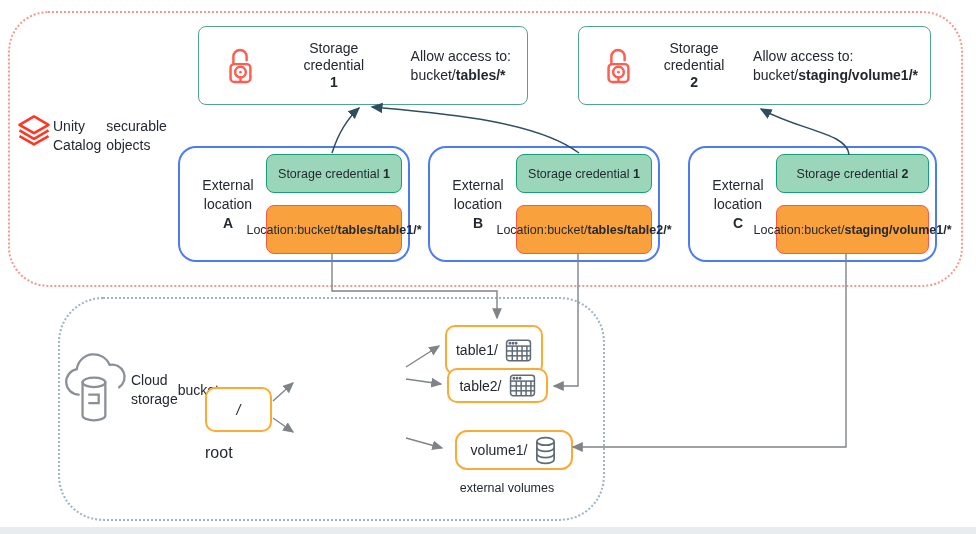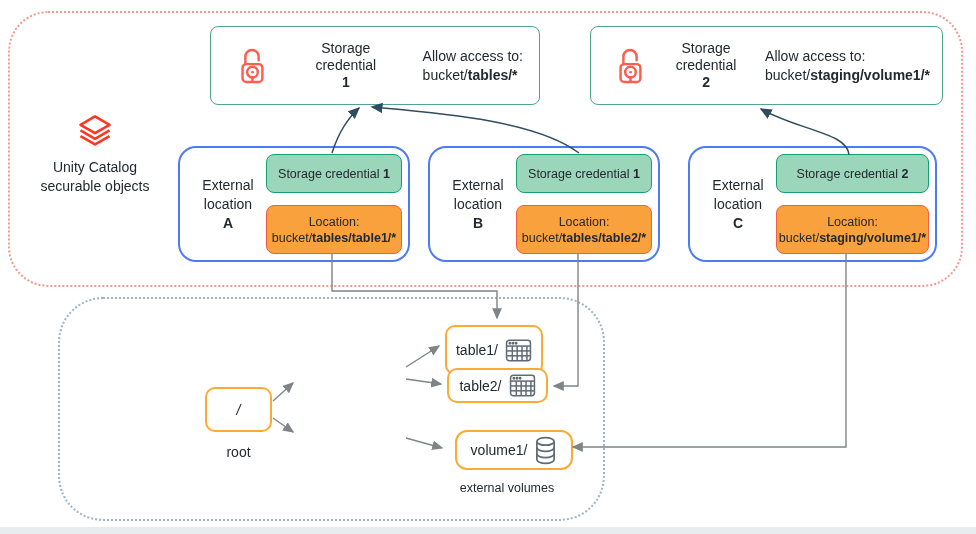--- a/index.html
+++ b/index.html
@@ -9,41 +9,41 @@
     --orange-fill:#F9A13C; --orange-border:#F55B47; --folder-border:#FBAB33;
     --arrow-dark:#2E4D5F; --arrow-gray:#7F8488; --icon-gray:#5F6B76; --cloud-gray:#8A9097;
     --text:#232930; --footer-bar:#E8ECEF;
   }
   html,body{margin:0;padding:0;background:#fff;}
   .canvas{position:relative;width:976px;height:534px;background:#fff;overflow:hidden;
     font-family:"Liberation Sans",sans-serif;color:var(--text);}
   .abs{position:absolute;}
   .uc-container{border:2px dotted var(--dotted-red);border-radius:40px;}
   .bucket-container{border:2px dotted var(--dotted-blue);border-radius:45px;}
-  .section-label{display:flex;flex-direction:column;align-items:center;text-align:left;
+  .section-label{display:flex;flex-direction:row;align-items:center;text-align:left;
     font-size:14px;line-height:19px;}
   .section-label .icon{margin-bottom:10px;}
   .cred-box{background:#fff;border:1.5px solid var(--credential-border);border-radius:8px;
-    display:flex;align-items:center;justify-content:space-between;padding:0 16px 0 24px;box-sizing:border-box;margin-left:12px;}
+    display:flex;align-items:center;justify-content:space-between;padding:0 16px 0 24px;box-sizing:border-box;}
   .cred-title{text-align:center;font-size:14px;line-height:17px;}
   .cred-title b{font-size:14px;}
   .allow{font-size:14px;line-height:19px;}
   .ext-box{background:#fff;border:2px solid var(--location-border);border-radius:18px;
     display:flex;align-items:center;box-sizing:border-box;padding:8px 6px 8px 10px;}
   .ext-label{flex:0 0 76px;text-align:center;font-size:14px;line-height:19px;}
   .pill-col{flex:1;display:flex;flex-direction:column;gap:12px;min-width:0;}
   .pill-green{background:var(--green-fill);border:1.5px solid var(--green-border);border-radius:8px;
     height:37px;display:flex;align-items:center;justify-content:center;font-size:12.5px;white-space:nowrap;}
   .pill-orange{background:var(--orange-fill);border:1.5px solid var(--orange-border);border-radius:8px;
-    height:47px;display:flex;flex-direction:column;align-items:center;justify-content:center;
+    height:47px;display:flex;flex-direction:row;align-items:center;justify-content:center;
     font-size:12.5px;line-height:16px;white-space:nowrap;}
   .folder{background:#fff;border:2px solid var(--folder-border);border-radius:10px;
     display:flex;align-items:center;justify-content:center;gap:7px;font-size:14px;box-sizing:border-box;}
   .caption{text-align:center;font-size:12.5px;line-height:16px;}
-  .small-caption{text-align:center;font-size:14px;}
+  .small-caption{font-size:16px;}
   .footer-bar{background:var(--footer-bar);}
   svg{display:block;}
   .overlay{position:absolute;left:0;top:0;pointer-events:none;}
 </style>
 </head>
 <body>
 
 <div class="canvas">
 
   <div class="abs uc-container" style="left:8px;top:11px;width:951px;height:272px;"></div>
@@ -147,20 +147,32 @@
       <div class="pill-green">
         <span>Storage credential </span>&nbsp;<b>2</b>
       </div>
       <div class="pill-orange">
         <span>Location:</span>
         <span><span>bucket/</span><b>staging/volume1/*</b></span>
       </div>
     </div>
   </div>
 
+  <div class="abs section-label" style="left:55px;top:345px;width:160px;">
+    <span class="icon" style="margin-bottom:4px;">
+      <svg width="76" height="86" viewBox="0 0 80 90" fill="none" stroke="var(--cloud-gray)" stroke-width="2.4" stroke-linecap="round">
+        <path d="M25 52 a13.5 13.5 0 0 1 -2 -26.8 a18 18 0 0 1 34.5 -4.5 a13 13 0 0 1 10 23.5"></path>
+        <ellipse cx="41" cy="39" rx="12" ry="5"></ellipse>
+        <path d="M29 39 V74 a12 5 0 0 0 24 0 V39"></path>
+        <path d="M36 52 h10 v9 h-10"></path>
+      </svg>
+    </span>
+    <span>Cloud storage</span>
+    <span>bucket</span>
+  </div>
 
   <div class="abs folder" style="left:205px;top:387px;width:67px;height:45px;font-style:italic;">
     <span>/</span>
   </div>
   <div class="abs small-caption" style="left:205px;top:444px;width:67px;">
     <span>root</span>
   </div>
 
 
   <div class="abs folder" style="left:445px;top:325px;width:98px;height:50px;">

